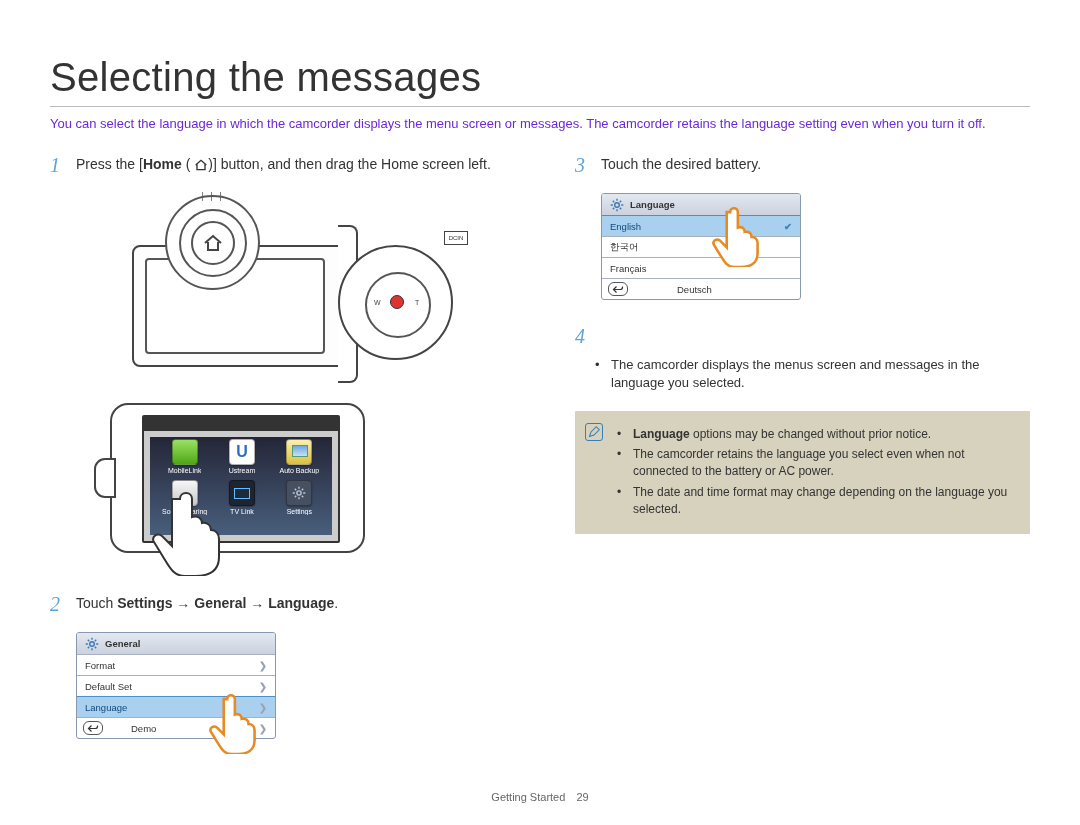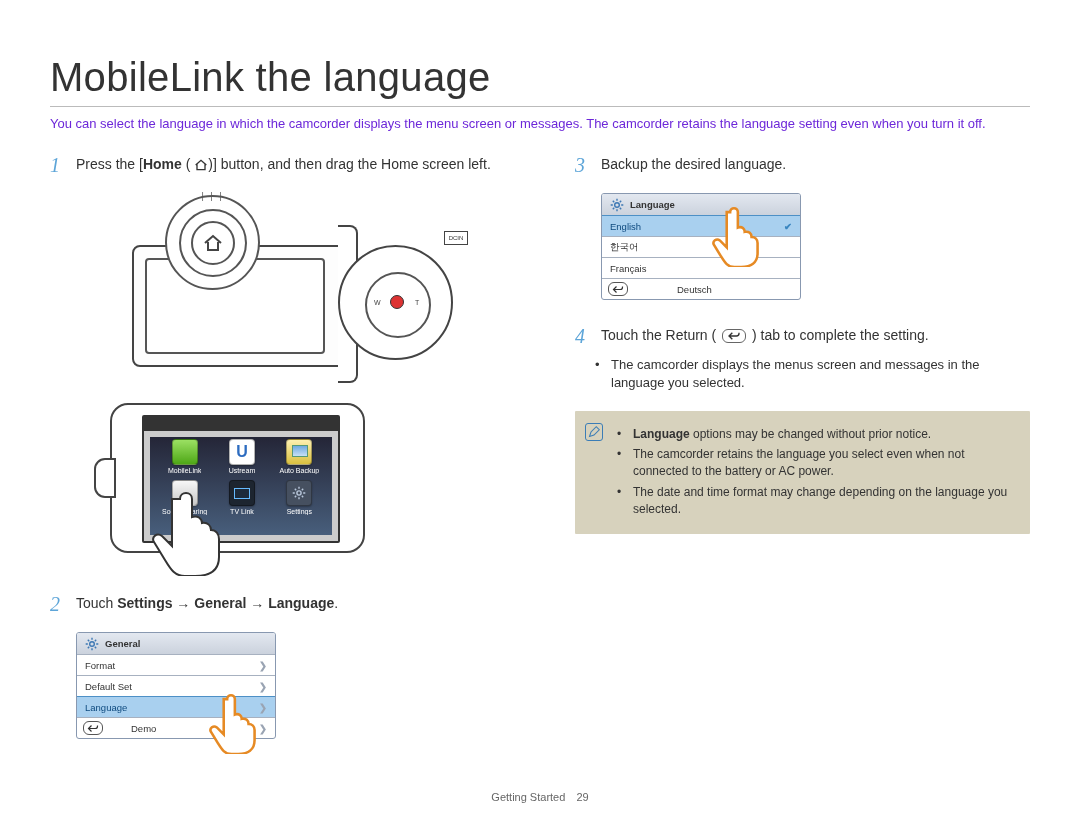--- a/index.html
+++ b/index.html
@@ -101,21 +101,21 @@
   .footer{position:absolute;bottom:22px;left:0;width:100%;text-align:center;font-size:11px;color:#666;}
   .footer span.sec{margin-right:8px;}
 
   .gear svg,.pencil svg{display:block;}
 
   .panel-box{margin:8px 0 0 26px;}
 </style>
 </head>
 <body>
 
-<div class="title">MobileLink the language</div>
+<div class="title">Selecting the messages</div>
 <div class="hr"></div>
 <div class="intro">You can select the language in which the camcorder displays the menu screen or messages. The camcorder retains the language setting even when you turn it off.</div>
 
 <div class="cols">
 
   <div class="col-l">
     <div class="step">
       <span class="step-no">1</span>
       <span>
         <span>Press the [</span><b>Home</b><span> (</span>
@@ -238,21 +238,21 @@
         <svg viewBox="0 0 60 70">
           <path d="M22 6 c0 -6 9 -6 9 0 v18 c5 -2 8 2 8 5 c5 -1 8 2 8 6 c4 0 7 3 7 7 v12 c0 11 -8 16 -19 16 h-8 c-8 0 -11 -5 -16 -13 l-8 -13 c-2 -4 3 -8 7 -5 l8 8 V6 Z" fill="#fff" stroke="var(--orange)" stroke-width="3"></path>
         </svg>
       </div>
     </div>
   </div>
 
   <div class="col-r">
     <div class="step">
       <span class="step-no">3</span>
-      <span>Backup the desired language.</span>
+      <span>Touch the desired battery.</span>
     </div>
 
     <div class="panel-box finger-overlay">
       <div class="panel" id="panel-language">
           <div class="panel-row panel-head">
             <span class="gear">
               <svg width="14" height="14" viewBox="0 0 20 20">
                 <circle cx="10" cy="10" r="3.3" fill="none" stroke="#3d78b4" stroke-width="2"></circle>
                 <g stroke="#3d78b4" stroke-width="2">
                   <path d="M10 1v3M10 16v3M1 10h3M16 10h3M4 4l2 2M14 14l2 2M16 4l-2 2M4 16l2-2"></path>
@@ -282,29 +282,20 @@
         </div>
       <div class="finger" style="left:110px;top:14px;">
         <svg viewBox="0 0 60 70">
           <path d="M22 6 c0 -6 9 -6 9 0 v18 c5 -2 8 2 8 5 c5 -1 8 2 8 6 c4 0 7 3 7 7 v12 c0 11 -8 16 -19 16 h-8 c-8 0 -11 -5 -16 -13 l-8 -13 c-2 -4 3 -8 7 -5 l8 8 V6 Z" fill="#fff" stroke="var(--orange)" stroke-width="3"></path>
         </svg>
       </div>
     </div>
 
     <div class="step" style="margin-top:22px;">
       <span class="step-no">4</span>
-      <span>
-        <span>Touch the Return ( </span>
-        <span class="return-pill">
-          <svg width="12" height="10" viewBox="0 0 14 12">
-              <path d="M5 2 L1 6 L5 10 M1 6 H10 A3 3 0 0 0 13 3 V2" fill="none" stroke="#333" stroke-width="1.6"></path>
-            </svg>
-        </span>
-        <span> ) tab to complete the setting.</span>
-      </span>
     </div>
     <div class="sub">
       <span class="sub-bul">•</span>
         <span>The camcorder displays the menus screen and messages in the language you selected.</span>
     </div>
 
     <div class="note">
       <span class="pencil">
         <svg width="12" height="12" viewBox="0 0 16 16">
             <path d="M2 14 L4 8 L11 1 L15 5 L8 12 L2 14 Z" fill="none" stroke="#3b7db6" stroke-width="1.4"></path>

